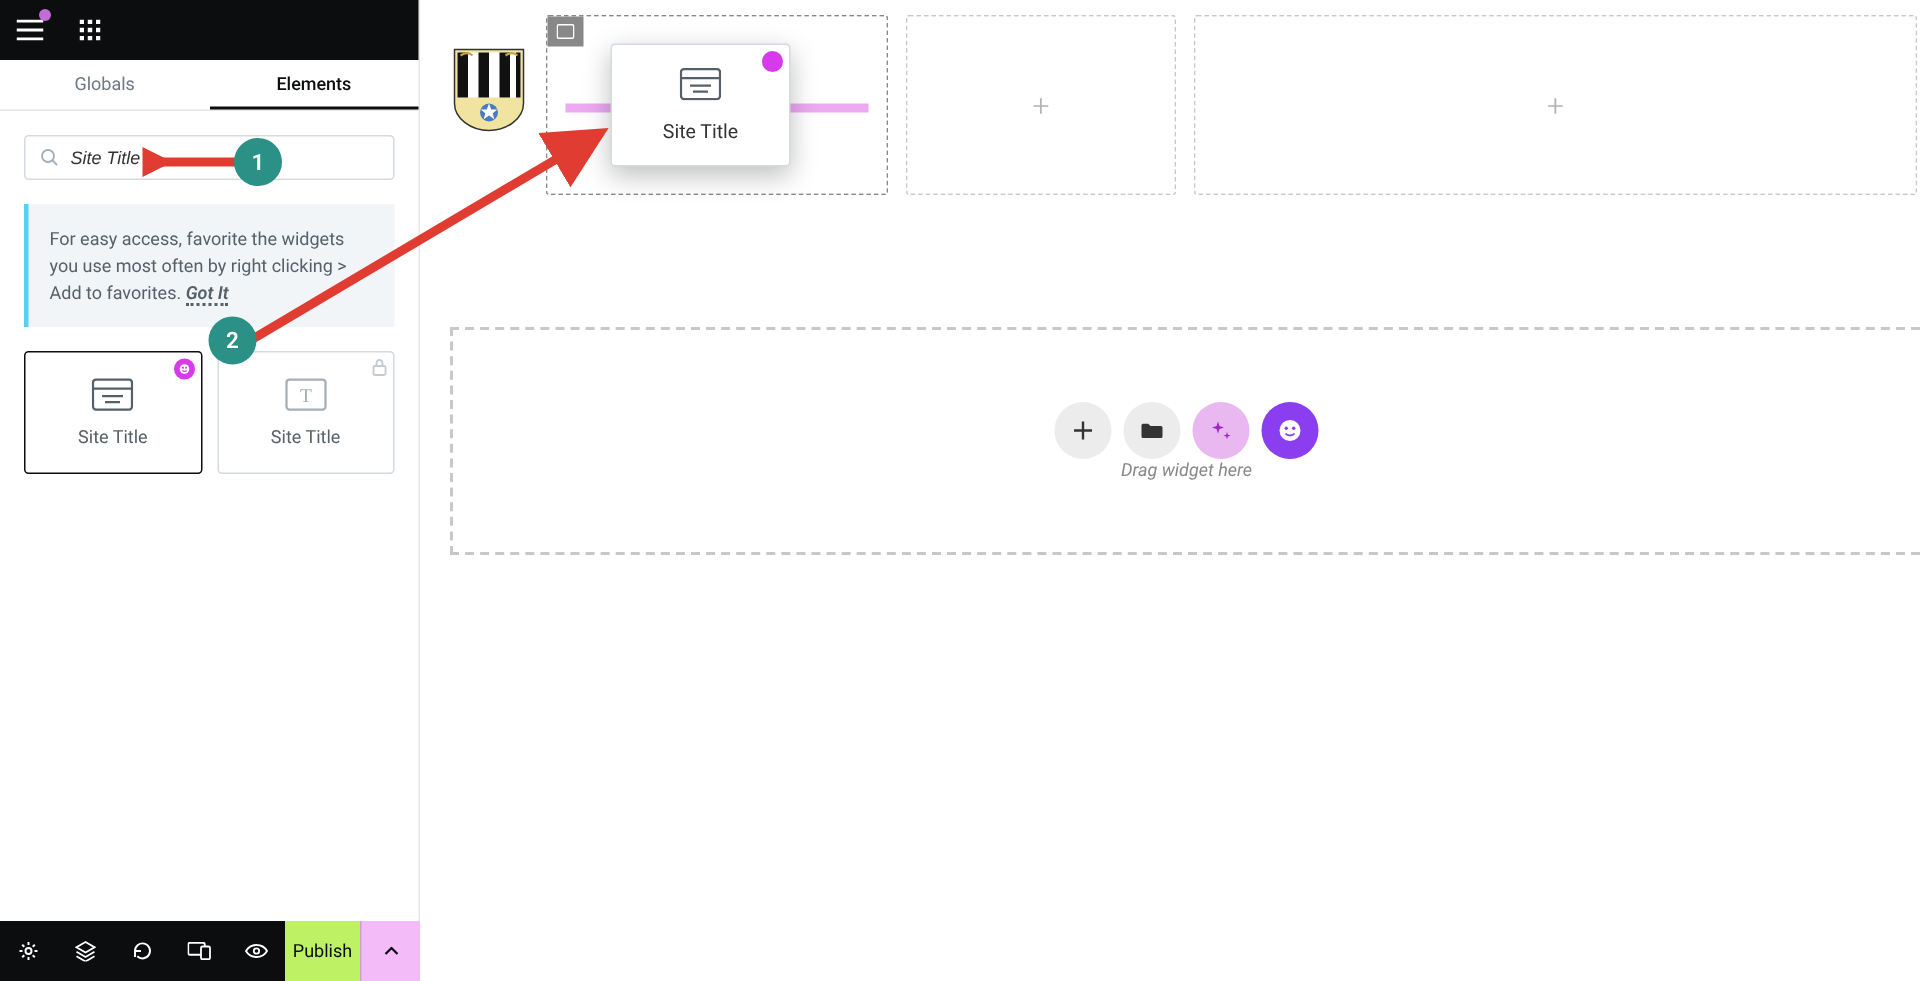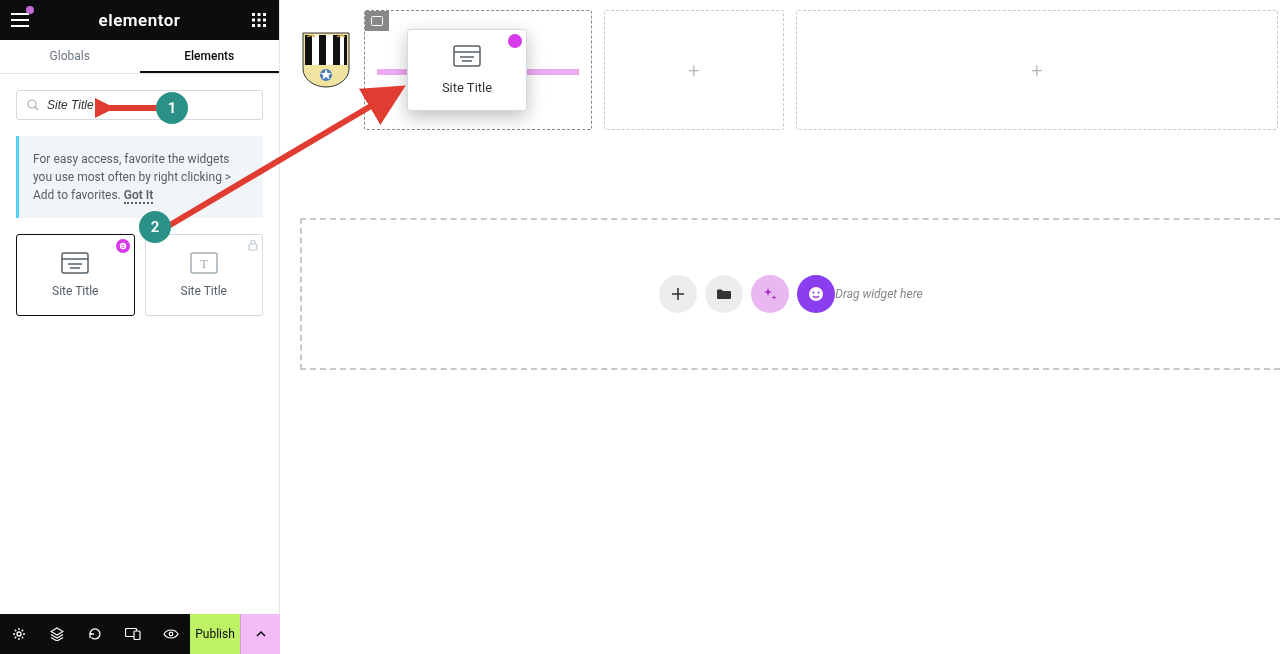--- a/index.html
+++ b/index.html
@@ -21,21 +21,21 @@
 .tab.active { color: #0c0d0e; border-bottom: 2px solid #0c0d0e; font-weight: 500; }
 
 
 .search-wrap { padding: 16px; }
 .search { height: 30px; border: 1px solid #d5dadf; border-radius: 3px; display: flex; align-items: center; padding: 0 10px; gap: 8px; }
 .search svg { flex: 0 0 auto; }
 .search input { border: none; outline: none; flex: 1; font-size: 12px; font-style: italic; color: #333; background: transparent; }
 
 
 .tip { margin: 0 16px 16px 16px; background: #f1f5f8; border-left: 3px solid #58d0f5; padding: 14px 14px; font-size: 12px; color: #556068; line-height: 1.5; }
-.tip .gotit { font-weight: 600; border-bottom: 2px dotted #556068; cursor: pointer; }
+.tip .gotit { font-style: italic; font-weight: 600; border-bottom: 2px dotted #556068; cursor: pointer; }
 
 
 .widgets { padding: 0 16px; display: flex; gap: 10px; }
 .widget { width: 120px; height: 82px; border: 1px solid #d5dadf; border-radius: 3px; display: flex; flex-direction: column; align-items: center; justify-content: center; gap: 10px; position: relative; cursor: grab; background: #fff; }
 .widget.active { border: 1px solid #0c0d0e; }
 .widget .wicon { width: 28px; height: 22px; display: flex; align-items: center; justify-content: center; }
 .widget .wlabel { font-size: 12px; color: #556068; }
 .widget .badge { position: absolute; top: 4px; right: 4px; width: 14px; height: 14px; border-radius: 50%; background: #d63aeb; display: flex; align-items: center; justify-content: center; }
 .widget .lock { position: absolute; top: 4px; right: 4px; color: #c2cbd2; }
 
@@ -62,21 +62,21 @@
 .dz3 { width: 482px; height: 120px; }
 
 
 .pinkline { position: absolute; left: 12px; right: 12px; top: 58px; height: 6px; background: #eda9f2; }
 
 
 .drag-widget { position: absolute; left: 42px; top: 18px; width: 120px; height: 82px; background: #fff; border: 1px solid #d5dadf; border-radius: 3px; box-shadow: 0 6px 18px rgba(0,0,0,0.25); display: flex; flex-direction: column; align-items: center; justify-content: center; gap: 10px; }
 .drag-widget .badge2 { position: absolute; top: 4px; right: 4px; width: 14px; height: 14px; border-radius: 50%; background: #d63aeb; }
 
 
-.mainzone { position: absolute; left: 20px; right: 0; top: 218px; height: 152px; border: 2px dashed #c8c8c8; border-right: none; display: flex; flex-direction: row; align-items: center; justify-content: center; }
+.mainzone { position: absolute; left: 20px; right: 0; top: 218px; height: 152px; border: 2px dashed #c8c8c8; border-right: none; display: flex; flex-direction: column; align-items: center; justify-content: center; }
 .zone-btns { display: flex; gap: 8px; }
 .zbtn { width: 38px; height: 38px; border-radius: 50%; display: flex; align-items: center; justify-content: center; cursor: pointer; }
 .zbtn.plus { background: #ececec; color: #333; }
 .zbtn.folder { background: #ececec; color: #333; }
 .zbtn.sparkle { background: #e9b8f0; color: #a028c7; }
 .zbtn.ai { background: #8a3ef0; color: #fff; }
 .zone-label { font-size: 12px; color: #888; font-style: italic; }
 
 
 .num { position: absolute; width: 32px; height: 32px; border-radius: 50%; background: #2b9187; color: #fff; display: flex; align-items: center; justify-content: center; font-weight: 600; font-size: 15px; }
@@ -87,21 +87,20 @@
 </head>
 <body>
 
 <div class="sidebar">
   <div class="topbar">
     <div class="menu-btn">
       <svg width="18" height="14" viewBox="0 0 18 14">
           <path d="M0 1h18M0 7h18M0 13h18" stroke="#fff" stroke-width="2"></path>
         </svg>
     </div>
-    <div class="logo">elementor</div>
     <div class="grid-btn">
       <svg width="14" height="14" viewBox="0 0 14 14">
           <rect x="0" y="0" width="3" height="3" fill="#fff"></rect>
           <rect x="5.5" y="0" width="3" height="3" fill="#fff"></rect>
           <rect x="11" y="0" width="3" height="3" fill="#fff"></rect>
           <rect x="0" y="5.5" width="3" height="3" fill="#fff"></rect>
           <rect x="5.5" y="5.5" width="3" height="3" fill="#fff"></rect>
           <rect x="11" y="5.5" width="3" height="3" fill="#fff"></rect>
           <rect x="0" y="11" width="3" height="3" fill="#fff"></rect>
           <rect x="5.5" y="11" width="3" height="3" fill="#fff"></rect>

